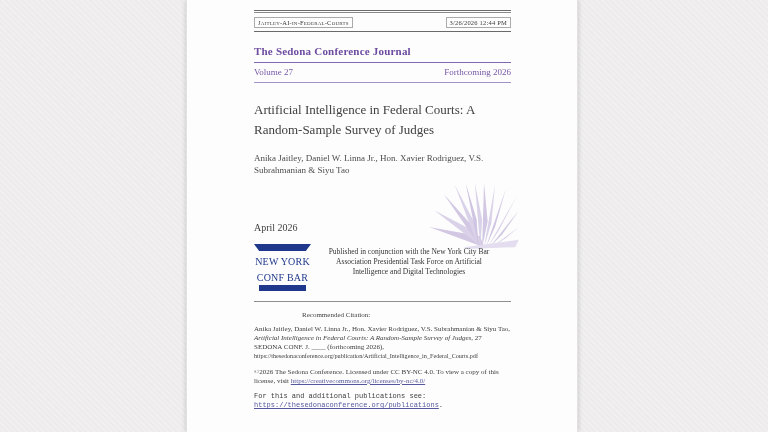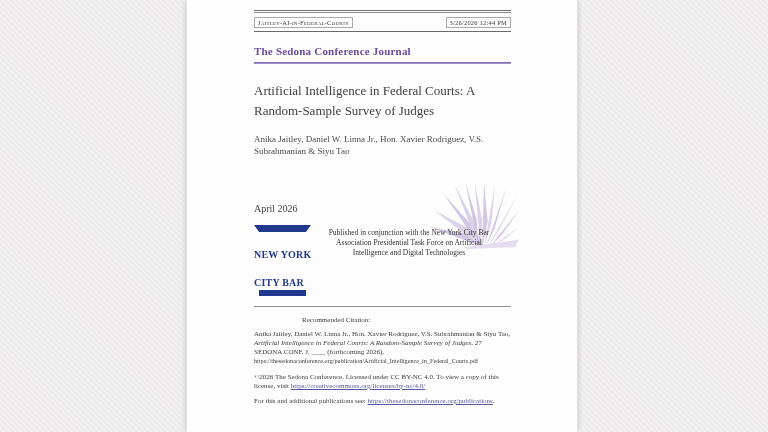--- a/index.html
+++ b/index.html
@@ -40,34 +40,34 @@
   
   .article-title { margin-top: 17px; font-size: 13px; line-height: 20px; color: #404040; max-width: 250px; }
   .article-authors { margin-top: 13px; font-size: 9px; line-height: 11.5px; color: #4c4c4c; max-width: 240px; }
   .burst { position: absolute; left: 240px; top: 183px; width: 92px; height: 66px; }
   .article-date { margin-top: 46px; font-size: 10px; color: #3f3f3f; }
   
   .publisher-row { display: flex; margin-top: 11px; gap: 9px; }
   .nycbar-logo { width: 57px; flex: none; }
   .nycbar-top { height: 7px; background: #20388c; clip-path: polygon(0 0, 100% 0, 91% 100%, 9% 100%); }
   .nycbar-text {
-    text-align: left; color: #20388c; font-weight: bold;
+    text-align: center; color: #20388c; font-weight: normal;
     font-size: 10px; line-height: 9.5px; letter-spacing: 0.2px;
-    padding-top: 18px; white-space: nowrap;
+    padding-top: 6px; white-space: nowrap;
   }
   .nycbar-bottom { height: 6px; background: #20388c; width: 84%; margin: 3px auto 0 auto; }
   .publisher-note { font-size: 7.5px; line-height: 10px; color: #333; max-width: 178px; padding-top: 3px; text-align: center; }
   .rule-gray { margin-top: 10px; border-top: 1px solid #8f8f8f; }
   
   .small-text { font-size: 7px; line-height: 9px; color: #3d3d3d; }
   .citation-heading { margin-top: 9px; padding-left: 48px; }
   .citation-body { margin-top: 5px; }
   .citation-url { font-size: 6.2px; line-height: 8px; color: #3d3d3d; }
   .license-block { margin-top: 8px; }
-  .footer-line { margin-top: 6px; }
+  .footer-line { margin-top: 6px; font-family: Liberation Mono, monospace; }
   .doc-link { color: #56589e; text-decoration: underline; cursor: pointer; }
   .italic { font-style: italic; }
 </style>
 </head>
 <body>
 
 <div class="page">
 
   <svg class="burst" viewBox="0 0 100 72" aria-hidden="true">
     <g fill="#dad2e8">
@@ -91,32 +91,36 @@
 
     <div class="rule-double"></div>
     <div class="header-row">
       <span class="header-box">Jaitley-AI-in-Federal-Courts</span>
       <span class="header-box">3/26/2026 12:44 PM</span>
     </div>
     <div class="rule-single"></div>
 
     <div class="journal-title">The Sedona Conference Journal</div>
     <div class="rule-purple"></div>
+    <div class="volume-row">
+      <span>Volume 27</span>
+      <span>Forthcoming 2026</span>
+    </div>
     <div class="rule-purple-light"></div>
 
     <div class="article-title">Artificial Intelligence in Federal Courts: A Random-Sample Survey of Judges</div>
     <div class="article-authors">Anika Jaitley, Daniel W. Linna Jr., Hon. Xavier Rodriguez, V.S. Subrahmanian &amp; Siyu Tao</div>
 
     <div class="article-date">April 2026</div>
 
     <div class="publisher-row">
       <div class="nycbar-logo">
         <div class="nycbar-top"></div>
         <div class="nycbar-text">NEW YORK</div>
-        <div class="nycbar-text">CITY BAR</div>
+        <div class="nycbar-text">CONF BAR</div>
         <div class="nycbar-bottom"></div>
       </div>
       <div class="publisher-note">Published in conjunction with the New York City Bar Association Presidential Task Force on Artificial Intelligence and Digital Technologies</div>
     </div>
 
     <div class="rule-gray"></div>
 
     <div class="small-text citation-heading">Recommended Citation:</div>
     <div class="small-text citation-body"><span>Anika Jaitley, Daniel W. Linna Jr., Hon. Xavier Rodriguez, V.S. Subrahmanian &amp; Siyu Tao, </span><span class="italic">Artificial Intelligence in Federal Courts: A Random-Sample Survey of Judges</span><span>, 27 SEDONA CONF. J. ____ (forthcoming 2026),</span></div>
     <div class="citation-url">https://thesedonaconference.org/publication/Artificial_Intelligence_in_Federal_Courts.pdf</div>

